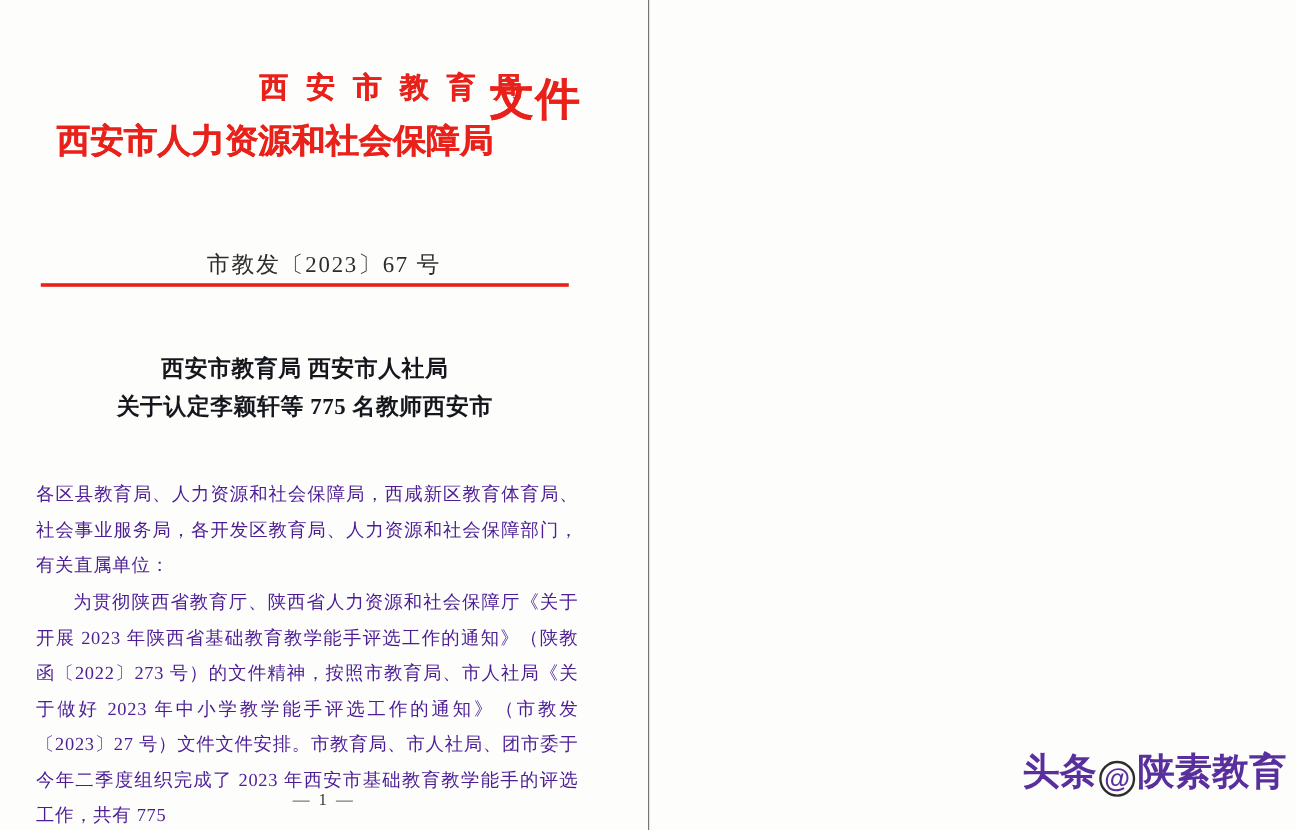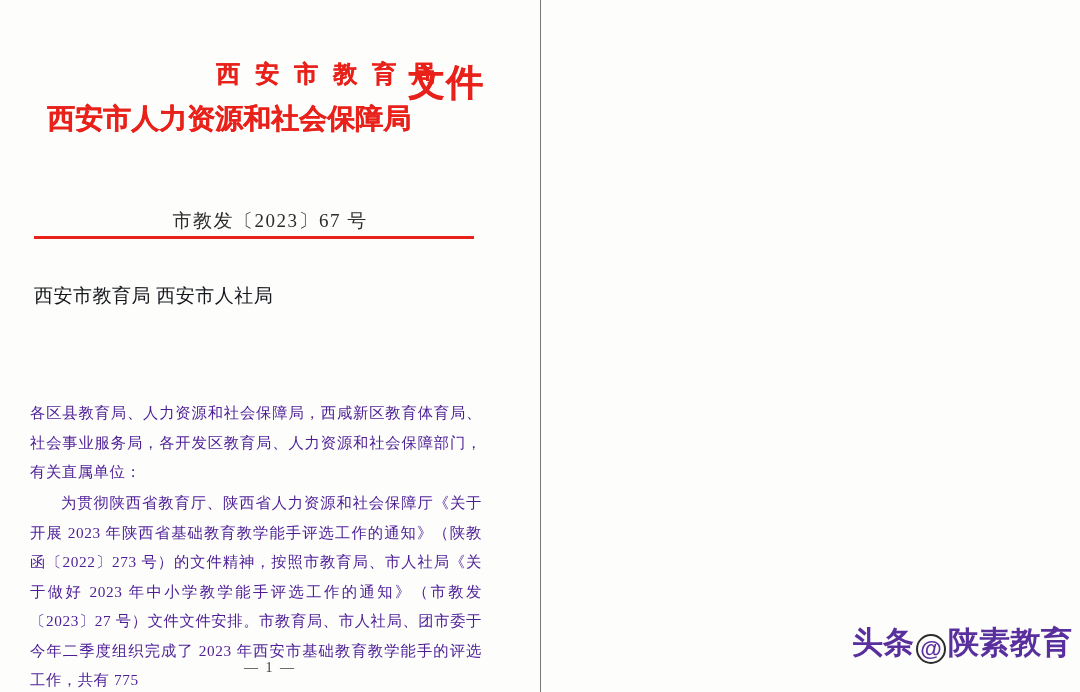--- a/index.html
+++ b/index.html
@@ -69,23 +69,23 @@
     font-family: "Liberation Serif", serif;
   }
   #red-rule {
     position: absolute; left: 34px; top: 236px;
     width: 440px; height: 2.5px;
     background: #e8211a;
   }
 
   
   #doc-title {
-    position: absolute; left: 34px; top: 280px; width: 440px;
-    text-align: left;
-    font-weight: normal;
+    position: absolute; left: 34px; top: 292px; width: 440px;
+    text-align: center;
+    font-weight: bold;
     font-size: 19px;
     line-height: 32px;
     color: #15171c;
     letter-spacing: 0.5px;
   }
   #doc-title div { white-space: nowrap; }
 
   
   .body-text {
     position: absolute;
@@ -143,20 +143,21 @@
       <div class="lh-row" id="lh-line1">西安市教育局</div>
       <div class="lh-row" id="lh-line2">西安市人力资源和社会保障局</div>
     </div>
     <div id="lh-wenjian">文件</div>
 
     <div id="doc-number">市教发〔2023〕67 号</div>
     <div id="red-rule"></div>
 
     <div id="doc-title">
       <div>西安市教育局  西安市人社局</div>
+      <div>关于认定李颖轩等 775 名教师西安市</div>
     </div>
 
     <div class="body-text" id="addressee">各区县教育局、人力资源和社会保障局，西咸新区教育体育局、社会事业服务局，各开发区教育局、人力资源和社会保障部门，有关直属单位：</div>
 
     <div class="body-text" id="para-1">为贯彻陕西省教育厅、陕西省人力资源和社会保障厅《关于开展 2023 年陕西省基础教育教学能手评选工作的通知》（陕教函〔2022〕273 号）的文件精神，按照市教育局、市人社局《关于做好 2023 年中小学教学能手评选工作的通知》（市教发〔2023〕27 号）文件文件安排。市教育局、市人社局、团市委于今年二季度组织完成了 2023 年西安市基础教育教学能手的评选工作，共有 775</div>
 
     <div class="page-num" id="page-num-left">— 1 —</div>
   </div>
 
   <div class="page" id="page-right">

